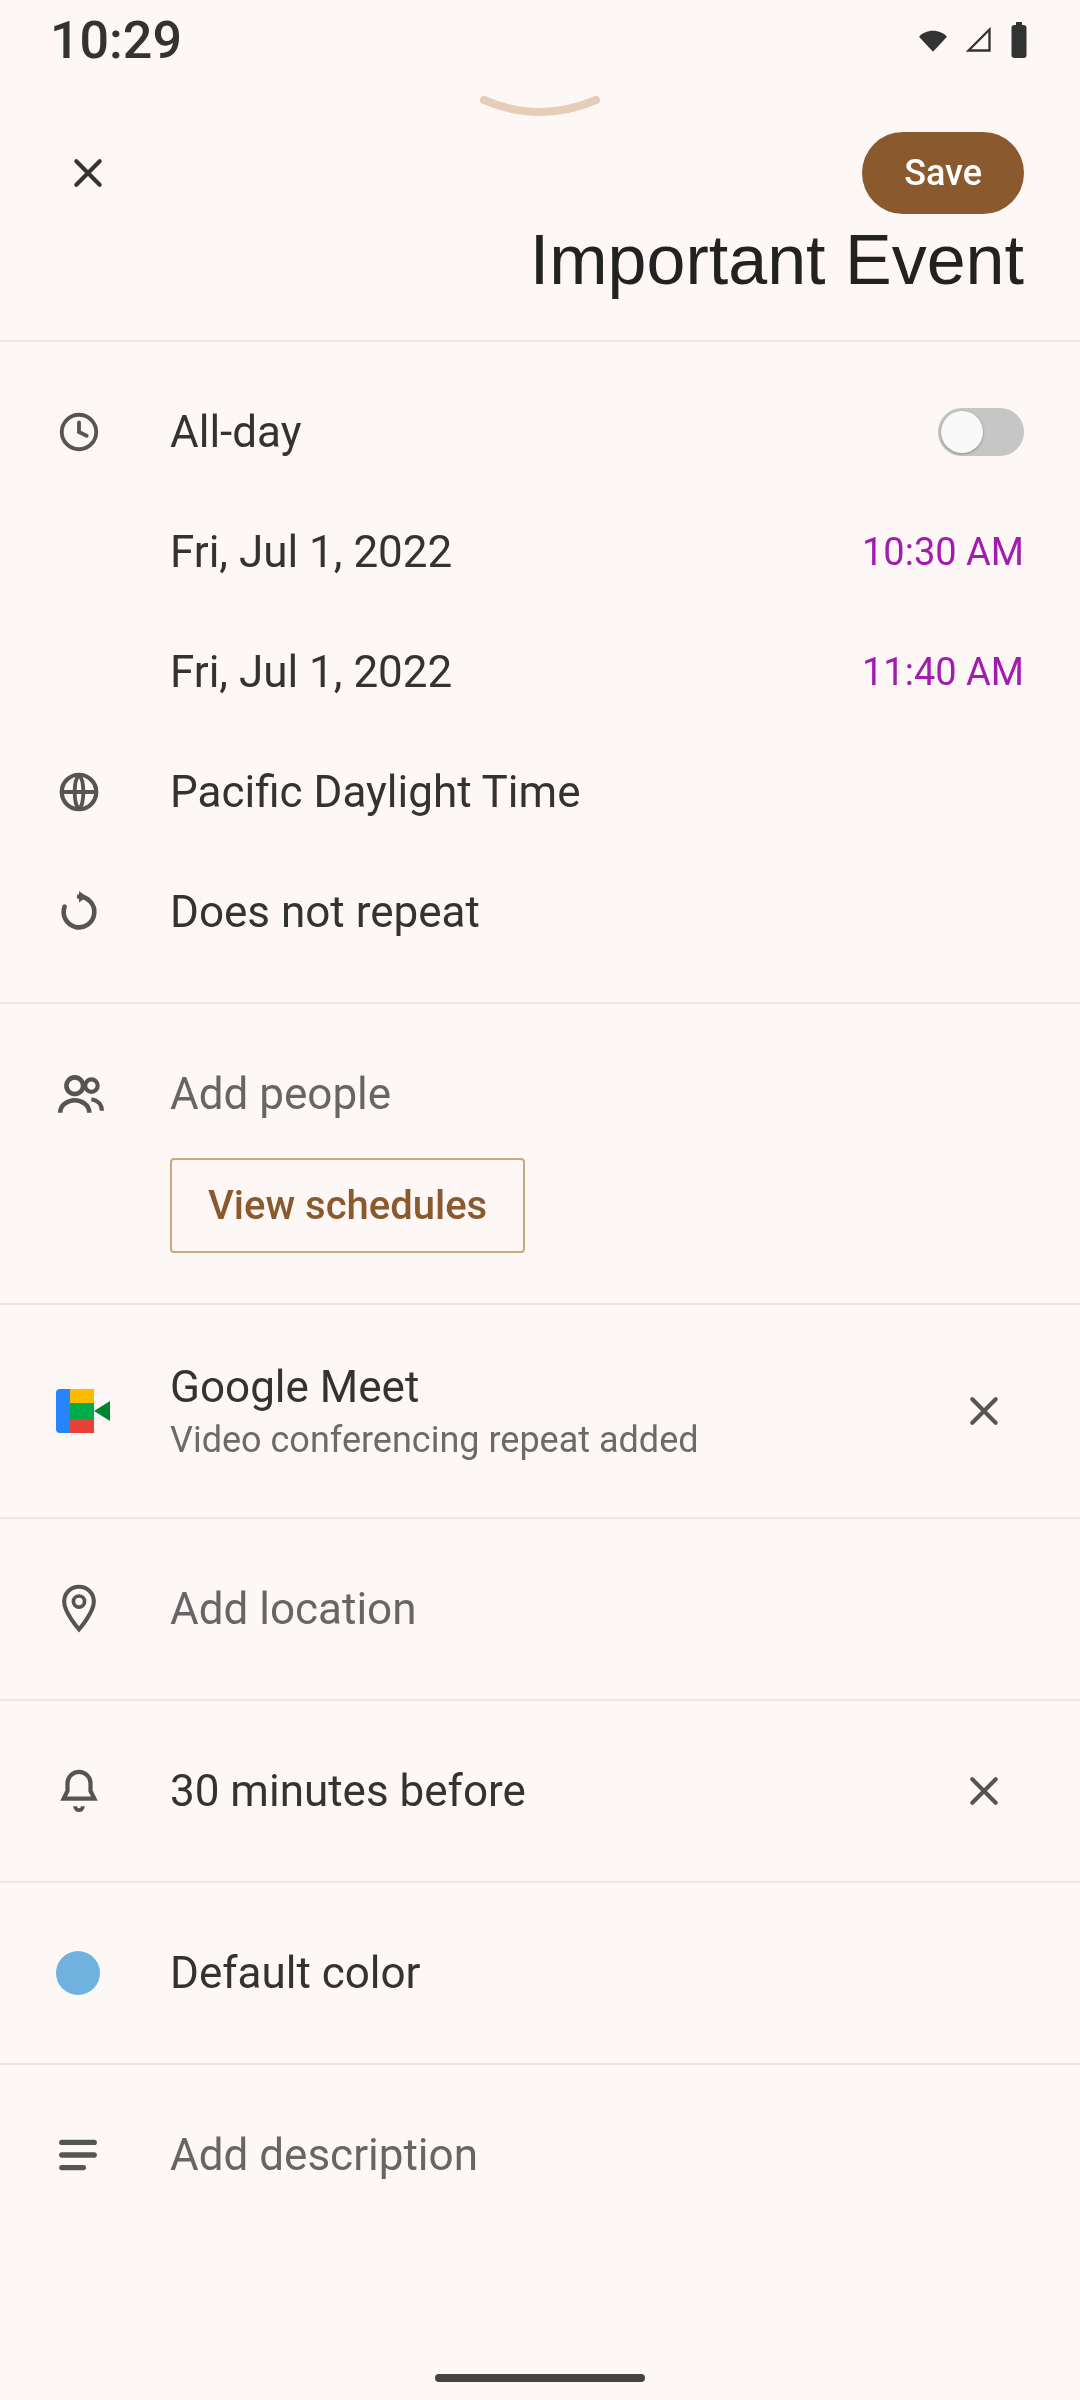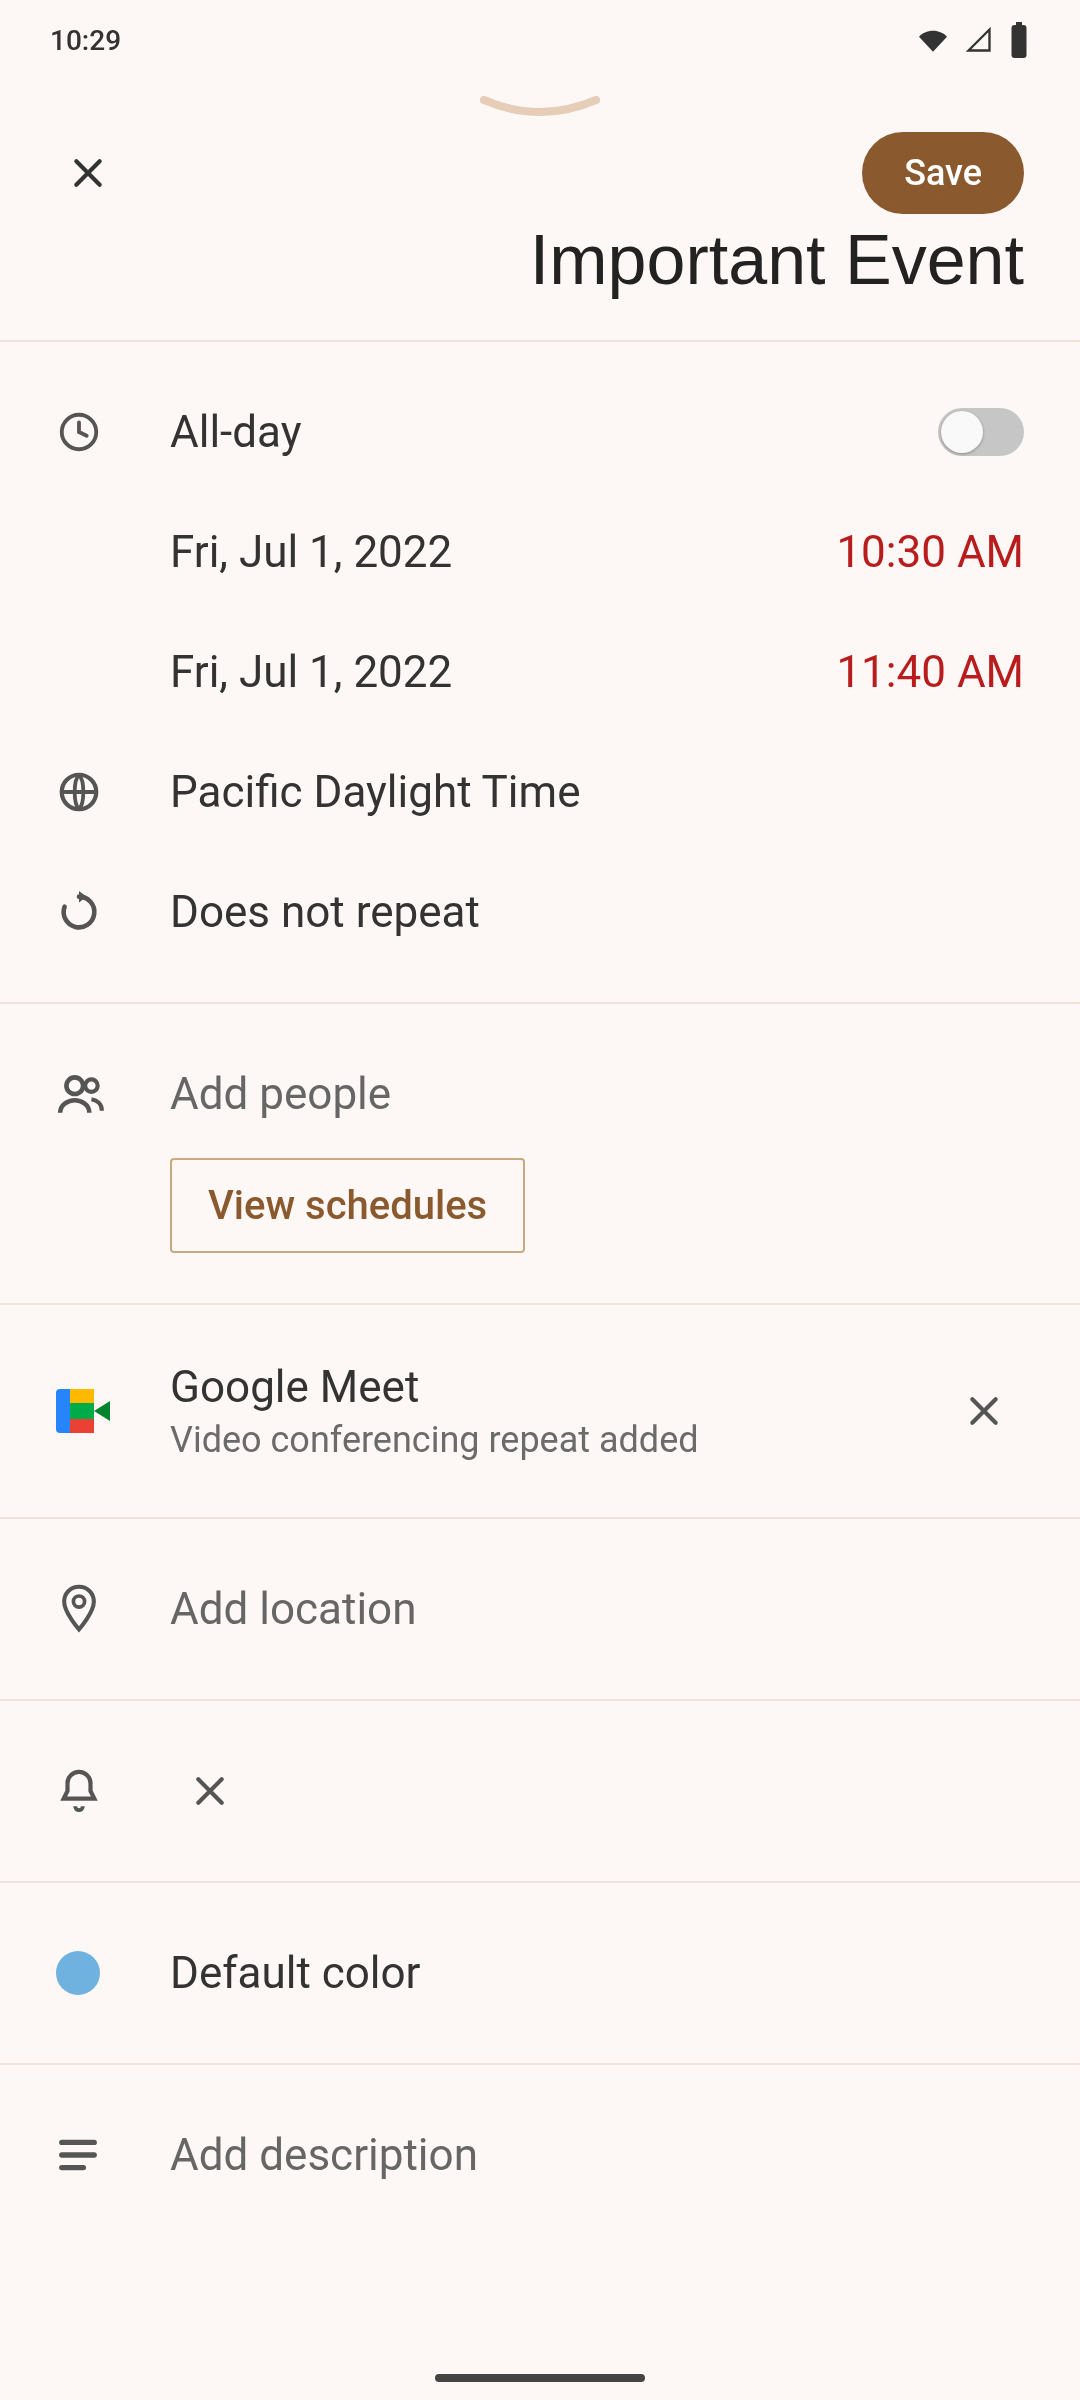--- a/index.html
+++ b/index.html
@@ -8,21 +8,21 @@
     font-family: Roboto, "Helvetica Neue", Arial, sans-serif;
     background: #fdf8f6;
     color: #3c3c3c;
   }
   .status-bar {
     height: 80px;
     display: flex;
     align-items: center;
     justify-content: space-between;
     padding: 0 50px;
-    font-size: 28px;
+    font-size: 52px;
     font-weight: 500;
     color: #333;
   }
   .status-icons { display: flex; gap: 12px; align-items: center; }
 
   .drag-handle {
     display: flex; justify-content: center; padding-top: 16px;
   }
   .drag-handle svg { width: 120px; height: 24px; }
 
@@ -60,21 +60,21 @@
     display: flex; align-items: center;
     padding: 26px 56px;
     min-height: 120px;
   }
   .icon-col {
     width: 114px; display: flex; align-items: center; justify-content: flex-start;
     color: #555;
   }
   .content-col { flex: 1; font-size: 44px; color: #333; font-weight: 400; }
   .content-col.placeholder { color: #666; }
-  .right-col { font-size: 44px; color: #b91c1c; white-space: nowrap; }
+  .right-col { font-size: 38px; color: #a21caf; white-space: nowrap; }
   .remove-col { width: 80px; display: flex; align-items: center; justify-content: center; color: #555; cursor: pointer; }
 
   .toggle {
     width: 86px; height: 48px; border-radius: 24px;
     background: #c6c6c6;
     position: relative;
   }
   .toggle .knob {
     position: absolute; top: 3px; left: 3px;
     width: 42px; height: 42px; border-radius: 50%;
@@ -264,20 +264,21 @@
 </div>
 
 <div class="section">
   <div class="row">
     <div class="icon-col">
       <svg width="46" height="50" viewBox="0 0 24 26">
           <path d="M12 3a6 6 0 0 0-6 6v4l-2 4h16l-2-4V9a6 6 0 0 0-6-6z" fill="none" stroke="#555" stroke-width="2.2"></path>
           <path d="M10 21a2 2 0 0 0 4 0" fill="none" stroke="#555" stroke-width="2"></path>
         </svg>
     </div>
+    <div class="content-col">30 minutes before</div>
     <div class="remove-col">
       <svg width="40" height="40" viewBox="0 0 24 24">
           <path stroke="#555" stroke-width="2.5" stroke-linecap="round" d="M5 5 L19 19 M19 5 L5 19"></path>
         </svg>
     </div>
   </div>
 </div>
 
 <div class="section">
   <div class="row">

